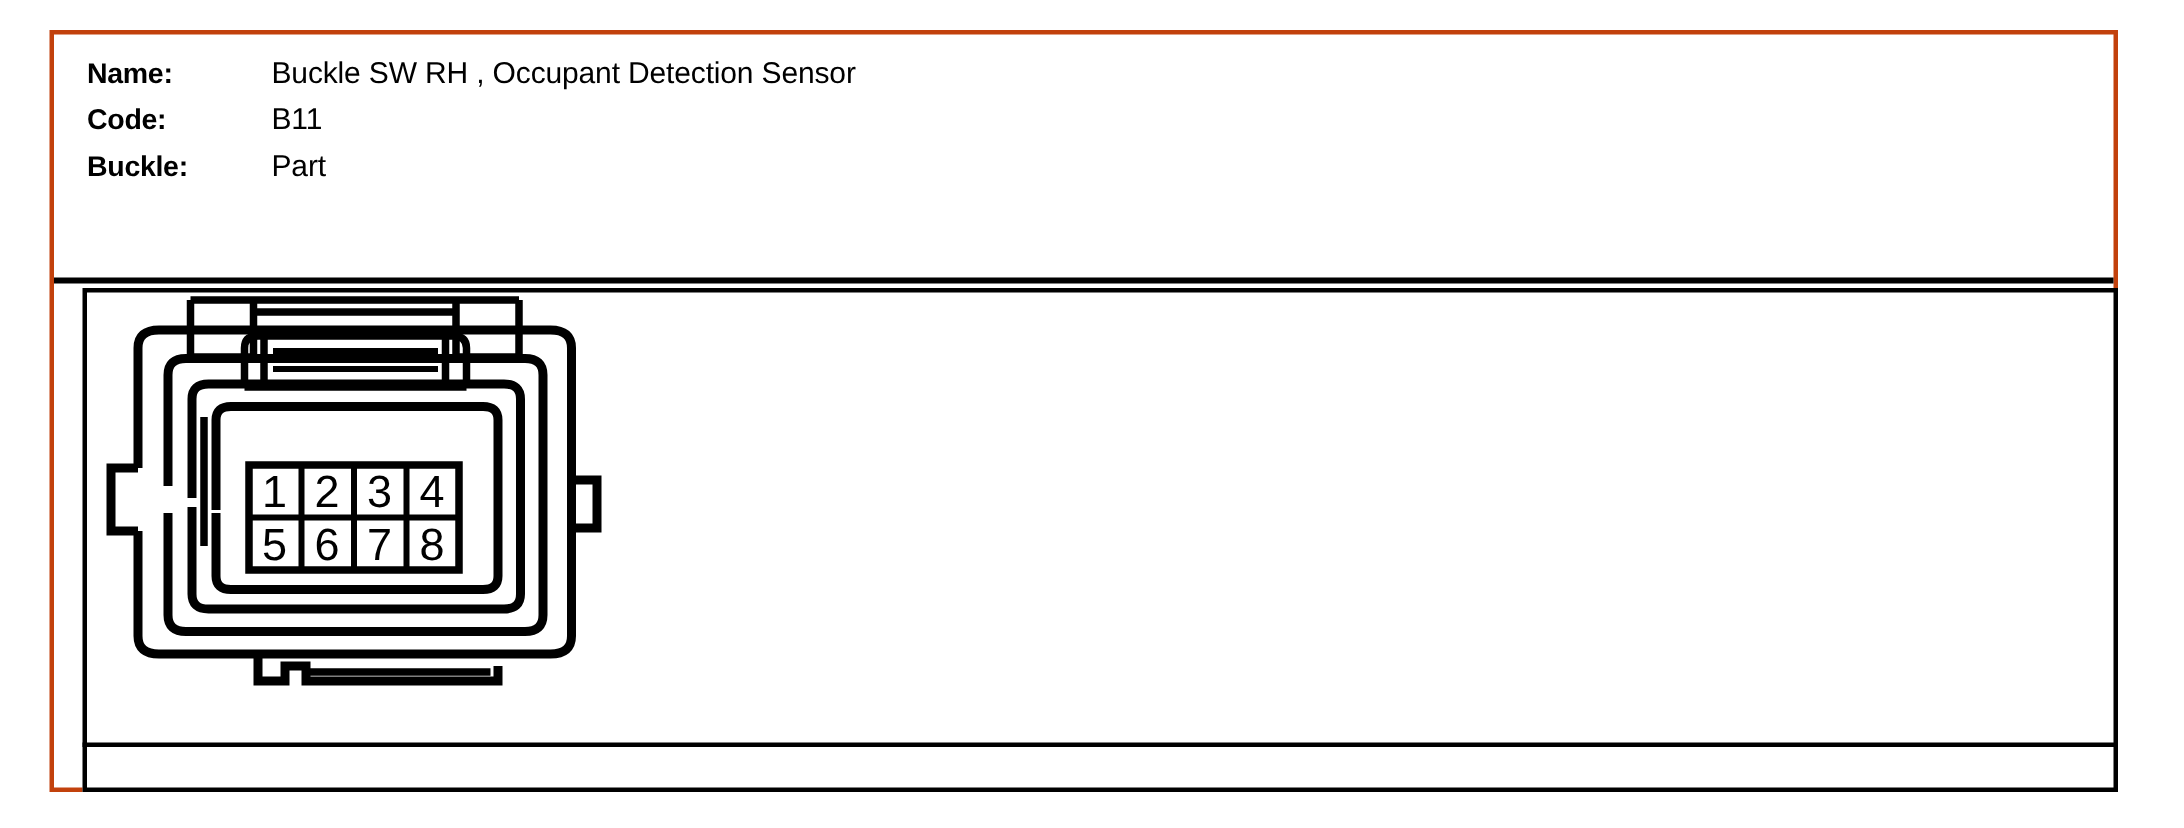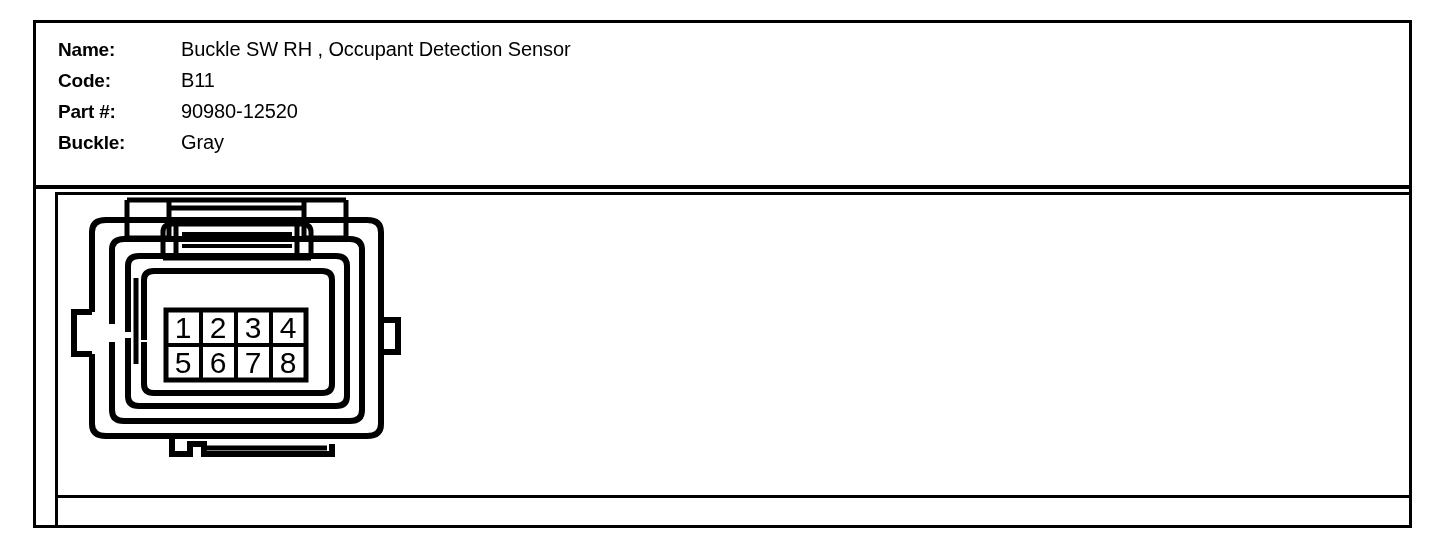--- a/index.html
+++ b/index.html
@@ -17,21 +17,21 @@
     color: #000000;
   }
 
   
   #connector-card {
     position: absolute;
     left: 33px;
     top: 20px;
     width: 1379px;
     height: 508px;
-    border: 3px solid #000000;
+    border: 3px solid #c2410c;
     box-sizing: border-box;
     background: #fff;
   }
 
   
   #spec-block {
     position: absolute;
     left: 0;
     top: 0;
     width: 100%;
@@ -118,26 +118,23 @@
   <div id="spec-block">
 
     <div class="spec-row">
       <span class="spec-label">Name:</span><span class="spec-value">Buckle SW RH , Occupant Detection Sensor</span>
     </div>
 
     <div class="spec-row">
       <span class="spec-label">Code:</span><span class="spec-value">B11</span>
     </div>
 
+
     <div class="spec-row">
-      <span class="spec-label">Part #:</span><span class="spec-value">90980-12520</span>
-    </div>
-
-    <div class="spec-row">
-      <span class="spec-label">Buckle:</span><span class="spec-value">Gray</span>
+      <span class="spec-label">Buckle:</span><span class="spec-value">Part</span>
     </div>
 
   </div>
 
   <div id="spec-divider"></div>
 
   <div id="diagram-panel">
 
     <svg id="connector-drawing" width="370" height="300" viewBox="0 0 370 300" xmlns="http://www.w3.org/2000/svg">
 

